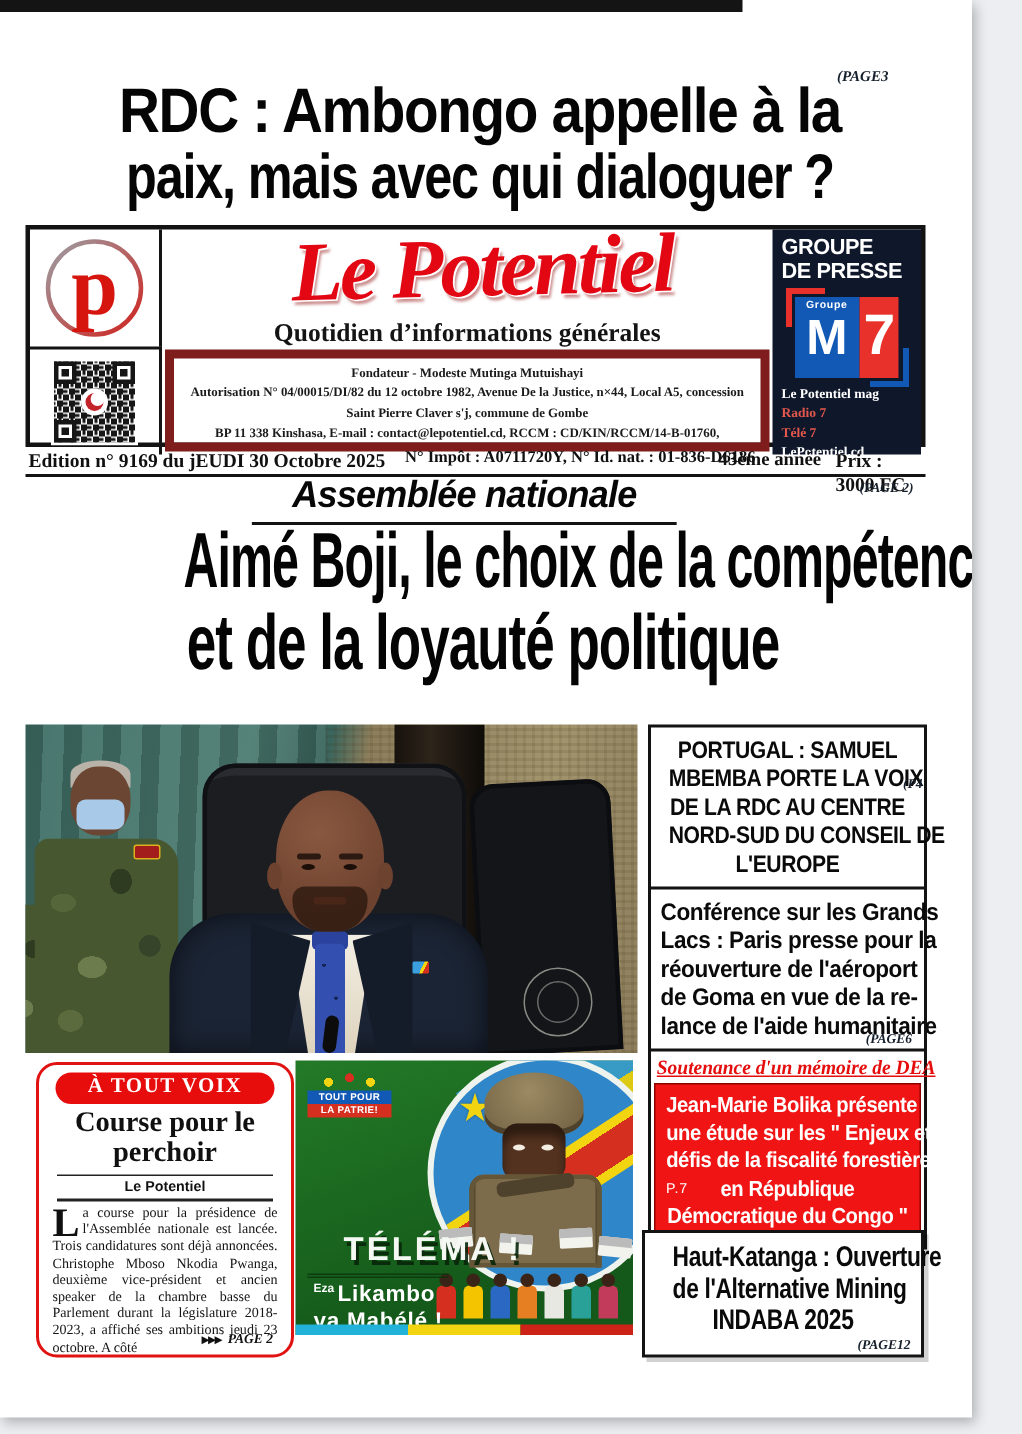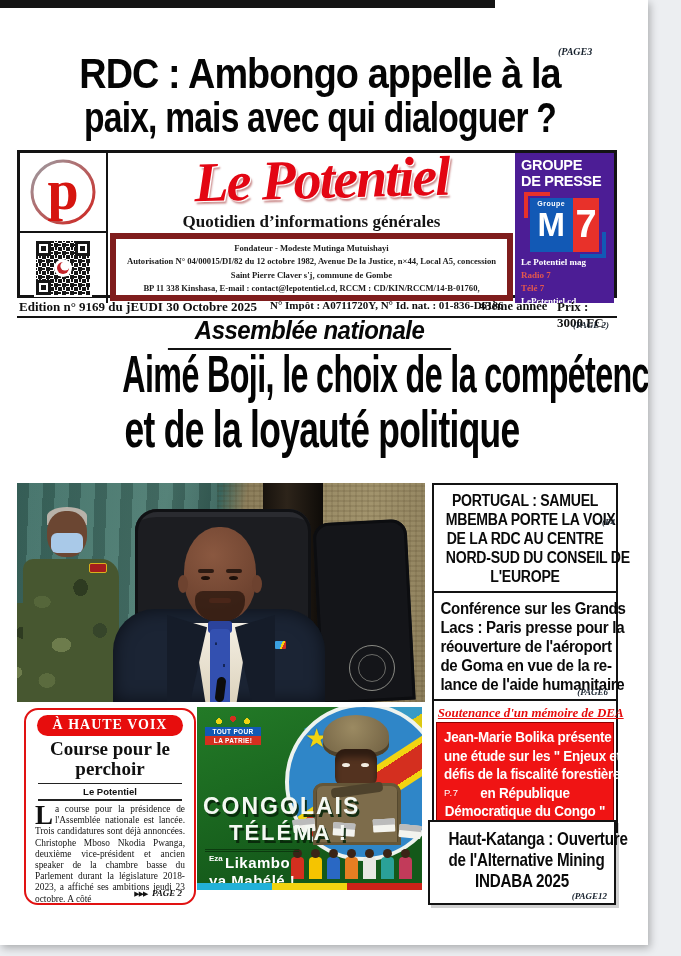--- a/index.html
+++ b/index.html
@@ -16,21 +16,21 @@
 
   
   .masthead { position:absolute; left:17px; top:150px; width:600px; height:148px; border:3px solid #131313; display:grid; grid-template-columns:88px 1fr 99px; grid-template-rows:78px 1fr; background:#fff; }
   .cell-logo { grid-column:1; grid-row:1; border-right:2.5px solid #131313; display:flex; align-items:center; justify-content:center; }
   .cell-qr { grid-column:1; grid-row:2; border-right:2.5px solid #131313; border-top:2.5px solid #131313; display:flex; align-items:center; justify-content:center; }
   .cell-title { grid-column:2; grid-row:1; position:relative; overflow:visible; }
   .brand { position:absolute; left:10px; top:-6px; width:100%; text-align:center; font:italic bold 56px "Liberation Serif",serif; color:#e30613; letter-spacing:-2px; text-shadow:1px 1px 0 #fff,2px 3px 2px rgba(140,0,0,.45); transform:rotate(-1.5deg); white-space:nowrap; }
   .brand-sub { position:absolute; left:0; bottom:-1px; width:100%; text-align:center; font:bold 17px "Liberation Serif",serif; color:#141414; }
   .cell-info { grid-column:2; grid-row:2; margin:2px 2px 2px 2px; border:6px solid #7f1d1d; padding-top:3px; text-align:center; }
   .info-line { font:bold 8.6px "Liberation Serif",serif; color:#1b1b1b; line-height:1.55; }
-  .cell-group { grid-column:3; grid-row:1 / span 2; background:#4c1d95; color:#fff; padding:5px 6px 4px; }
+  .cell-group { grid-column:3; grid-row:1 / span 2; background:#0f172a; color:#fff; padding:5px 6px 4px; }
   .grp-h { font-weight:900; font-size:14.5px; line-height:15.5px; letter-spacing:-.3px; }
   .m7 { position:relative; width:70px; height:54px; margin:9px auto 4px; display:flex; }
   .m7-left { width:62%; background:#1259b5; color:#fff; text-align:center; }
   .m7-groupe { font-size:7px; font-weight:bold; padding-top:2px; letter-spacing:.5px; }
   .m7-m { font-size:33px; font-weight:900; line-height:36px; }
   .m7-right { width:38%; background:#e8312a; color:#fff; font-size:38px; font-weight:900; text-align:center; line-height:52px; }
   .m7::before { content:""; position:absolute; left:-6px; top:-6px; width:22px; height:22px; border-left:4px solid #e8312a; border-top:4px solid #e8312a; }
   .m7::after { content:""; position:absolute; right:-6px; bottom:-6px; width:22px; height:22px; border-right:4px solid #1259b5; border-bottom:4px solid #1259b5; }
   .grp-items div { font:bold 9px "Liberation Serif",serif; line-height:13px; }
   .grp-items div:nth-child(1){ color:#fff; }
@@ -316,21 +316,21 @@
     </div>
   </div>
   <div class="katanga">
     <span class="r-line">Haut-Katanga : Ouverture</span>
     <span class="r-line">de l'Alternative Mining</span>
     <span class="r-line">INDABA 2025</span>
     <span class="r-pref pref-p12">(PAGE12</span>
   </div>
 
   <div class="voice">
-    <div class="v-pill">À HAUTE VOIX</div>
+    <div class="v-pill">À TOUT VOIX</div>
     <div class="v-title">
       <span>Course pour le</span><br>
       <span>perchoir</span>
     </div>
     <div class="v-byline">Le  Potentiel</div>
     <div class="v-body">
       <span class="v-drop">L</span><span>a course pour la présidence de l'Assemblée nationale est lancée. Trois candidatures sont déjà annoncées. Christophe Mboso Nkodia Pwanga, deuxième vice-président et ancien speaker de la chambre basse du Parlement durant la législature 2018-2023, a affiché ses ambitions jeudi 23 octobre. A côté</span>
     </div>
     <div class="v-more">
       <span class="v-arrows">▶▶▶</span>
@@ -358,21 +358,20 @@
       <div class="po-sign" style="left:84px; top:0; transform:rotate(-3deg);"></div>
       <div class="po-sign" style="left:110px; top:6px; transform:rotate(6deg);"></div>
       <div class="po-p" style="left:2px; background:#d42f1f;"></div>
       <div class="po-p" style="left:20px; background:#f5c400;"></div>
       <div class="po-p" style="left:38px; background:#2a68c4;"></div>
       <div class="po-p" style="left:56px; background:#e67e22;"></div>
       <div class="po-p" style="left:74px; background:#e8e8e2;"></div>
       <div class="po-p" style="left:92px; background:#2aa198;"></div>
       <div class="po-p" style="left:110px; background:#c23b5a;"></div>
     </div>
-    <div class="po-title po-t1" style="top:86px;">CONGOLAIS</div>
     <div class="po-title po-t2" style="top:113px;">TÉLÉMA !</div>
     <div class="po-sub">
       <span class="s-small">Eza </span><span class="s-big">Likambo</span><br>
       <span class="s-big">ya Mabélé !</span>
     </div>
     <div class="po-badge">
       <div class="b-fig"></div>
       <div class="b-t1">TOUT POUR</div>
       <div class="b-t2">LA PATRIE!</div>
     </div>

